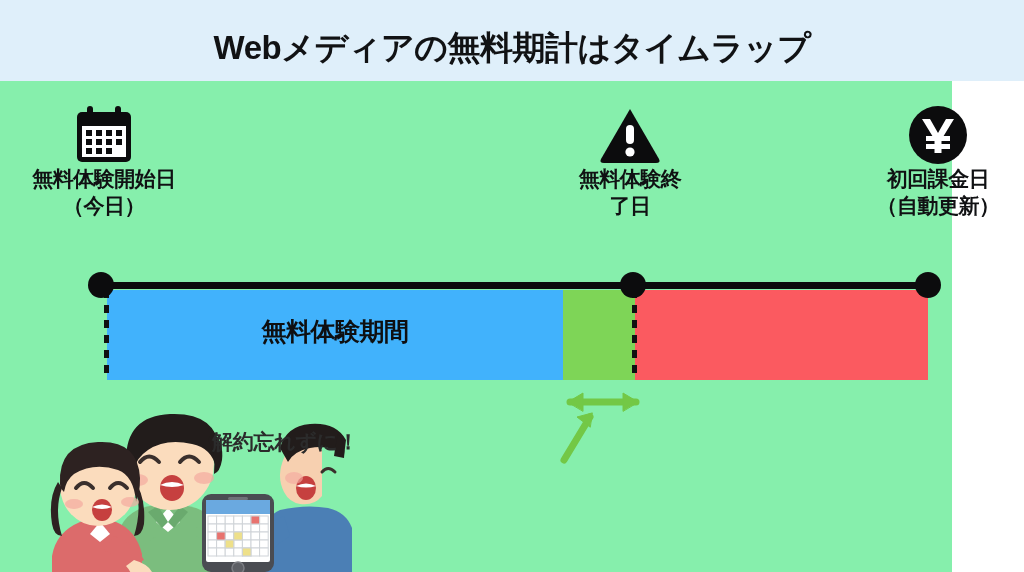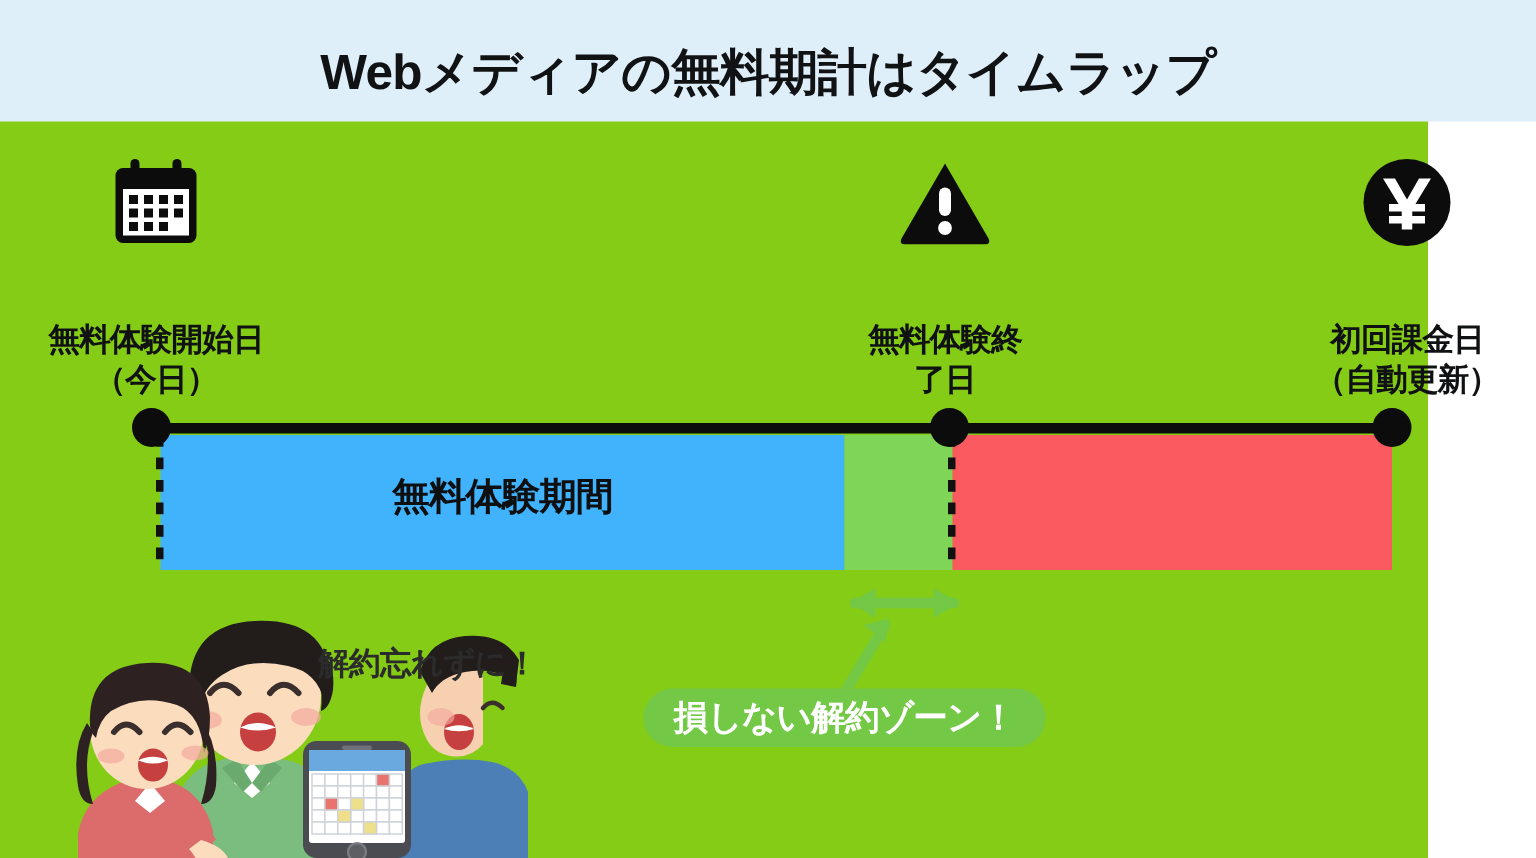--- a/index.html
+++ b/index.html
@@ -5,21 +5,21 @@
   * { box-sizing: border-box; margin: 0; padding: 0; }
   html, body {
     width: 1024px; height: 572px;
     font-family: "Liberation Sans", sans-serif;
     background: #ffffff;
     overflow: hidden;
   }
   #page {
     position: relative;
     width: 952px; height: 572px;
-    background: #84cc16;
+    background: #86efac;
   }
 
   
   #header-band {
     position: absolute; left: 0; top: 0;
     width: 1024px; height: 81px;
     background: #dfeffa;
   }
   #page-title {
     position: absolute; left: 0; top: 26px;
@@ -38,21 +38,20 @@
     height: 62px;
     display: flex; align-items: center; justify-content: center;
   }
   .milestone .m-label {
     font-size: 21px;
     font-weight: bold;
     color: #101113;
     line-height: 1.28;
     white-space: pre-line;
     letter-spacing: -0.5px;
-    margin-top: 48px;
   }
   #milestone-start { left: 0px;   top: 104px; width: 208px; }
   #milestone-end   { left: 552px; top: 104px; width: 156px; }
   #milestone-bill  { left: 852px; top: 104px; width: 172px; }
   #axis-line {
     position: absolute; left: 101px; top: 282px;
     width: 828px; height: 7px;
     background: #0c0c0d;
   }
   .axis-dot {
@@ -197,23 +196,20 @@
       <g stroke="#73c846" fill="#73c846" stroke-linecap="round">
         <line x1="18" y1="16" x2="84" y2="16" stroke-width="7"></line>
         <polygon points="16,16 31,7 31,25"></polygon>
         <polygon points="86,16 71,7 71,25"></polygon>
         <line x1="38" y1="31" x2="12" y2="74" stroke-width="7"></line>
         <polygon points="40,27 25,31 38,41"></polygon>
       </g>
     </svg>
   </div>
 
-  <div id="zone-callout">
-    <span id="zone-callout-text">損しない解約ゾーン！</span>
-  </div>
 
   <div id="illustration">
     <svg width="330" height="174" viewBox="0 0 330 174" aria-hidden="true">
 
       <g>
         <path d="M292 46 q-22 -4 -30 14 q-8 18 0 34 q5 10 16 12 q14 2 22 -8 l0 -46 z" fill="#f7d0b0"></path>
         <path d="M258 50 q6 -22 30 -24 q26 -2 36 16 l-2 16 q-14 -12 -34 -8 q-16 3 -22 14 z" fill="#221c1b"></path>
         <path d="M316 36 q8 10 6 24 l-10 -2 q2 -14 4 -22z" fill="#221c1b"></path>
 
         <path d="M300 74 q6 -7 13 0" stroke="#3a2f2c" stroke-width="3" fill="none" stroke-linecap="round"></path>

